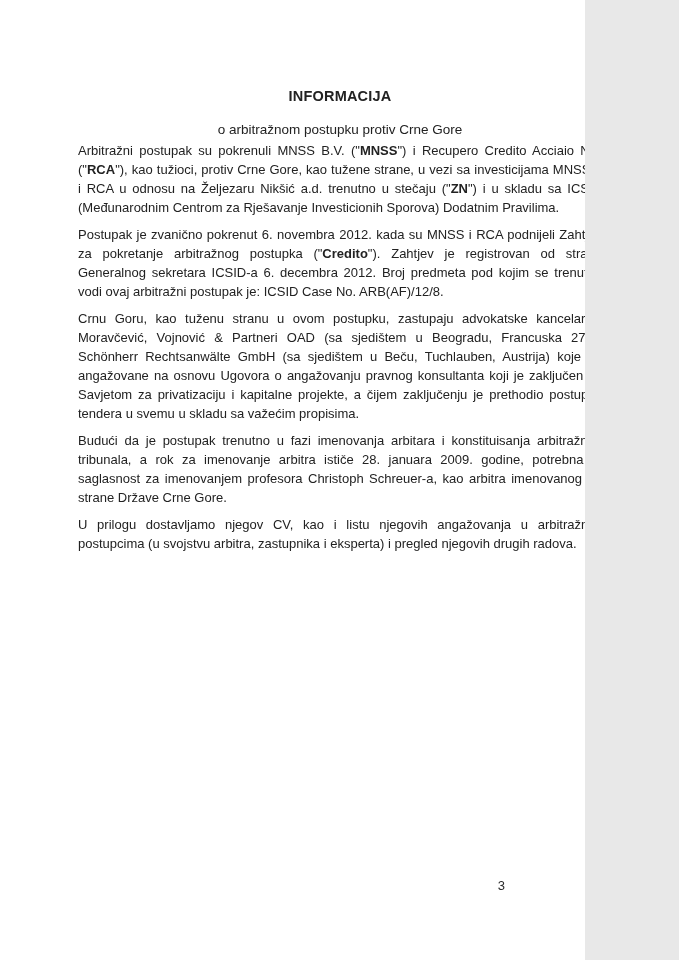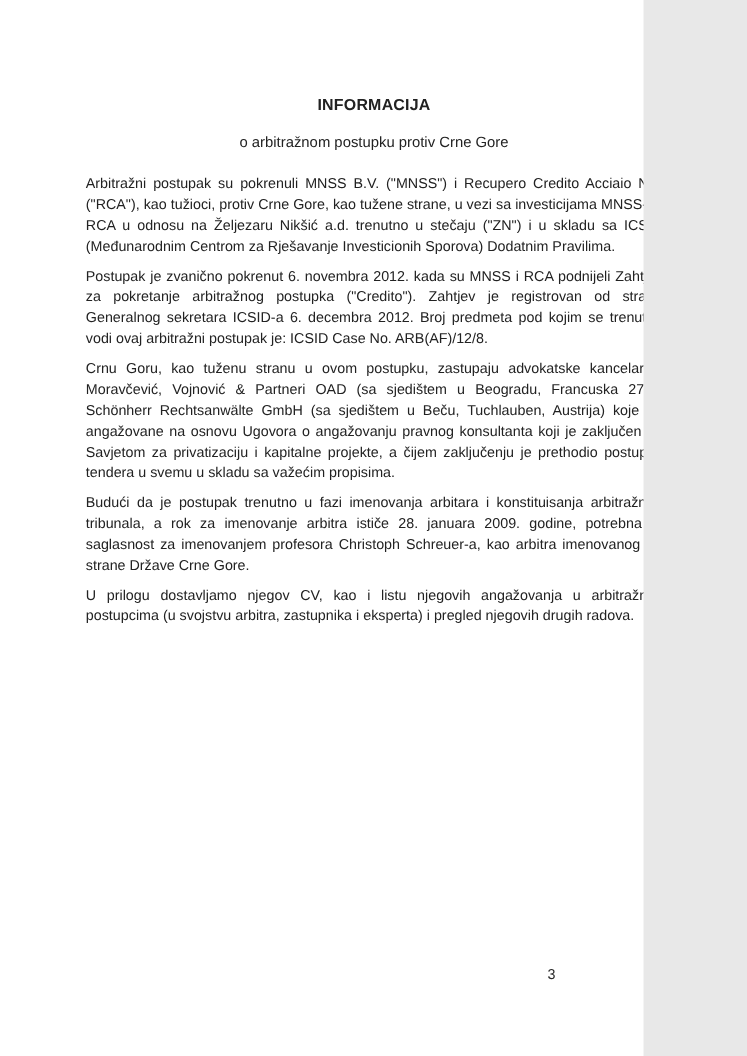--- a/index.html
+++ b/index.html
@@ -28,30 +28,30 @@
     font-weight: 700;
     text-align: center;
     letter-spacing: 0.2px;
     margin: 0 0 15px 0;
   }
   .doc-subtitle {
     font-size: 13.5px;
     line-height: 19px;
     font-weight: 400;
     text-align: center;
-    margin: 0 0 18px 0;
+    margin: 0 0 2px 0;
   }
   .doc-paragraph {
     font-size: 13px;
     line-height: 19px;
     text-align: justify;
     margin: 0 0 8px 0;
   }
   .doc-paragraph b {
-    font-weight: 400;
+    font-weight: 700;
   }
   .page-number {
     position: absolute;
     top: 878px;
     right: 80px;
     font-size: 13px;
     line-height: 15px;
     color: #2a2a2a;
   }
 </style>

